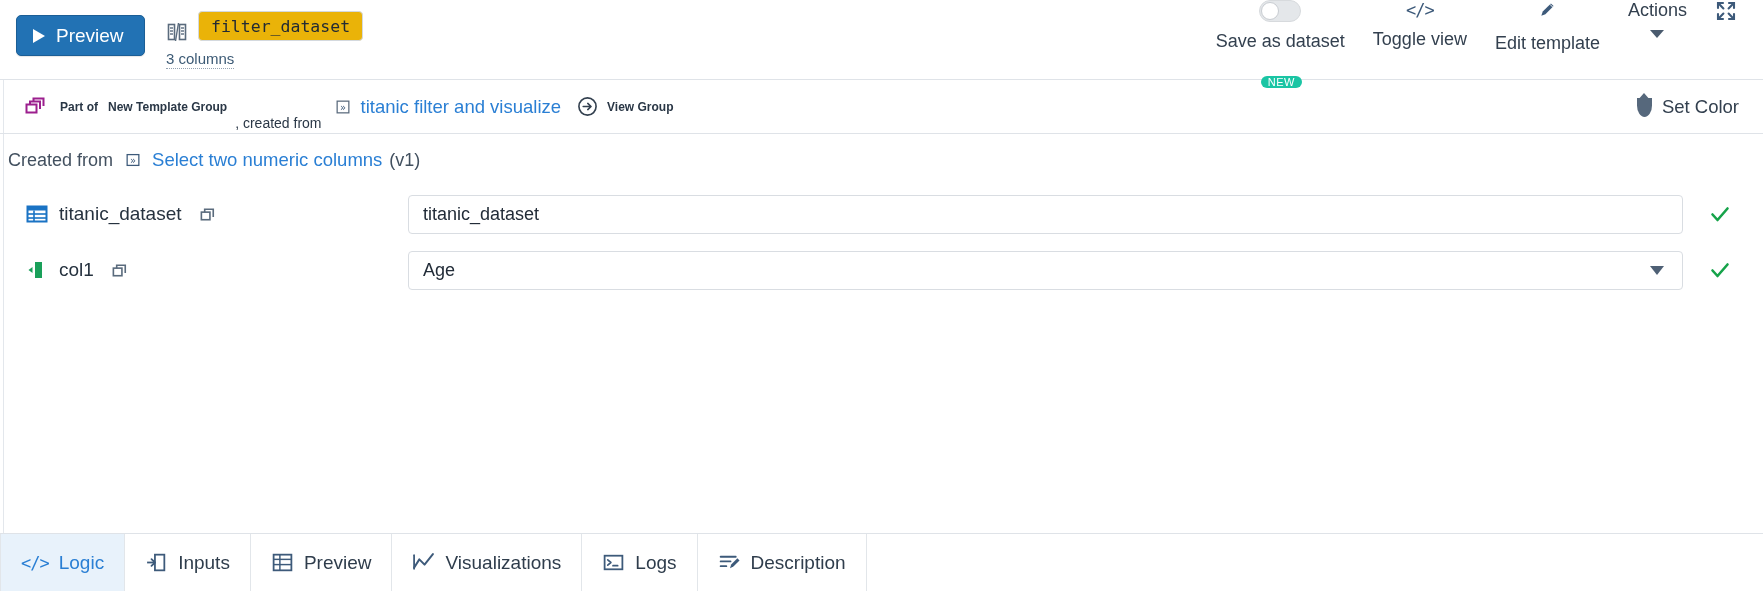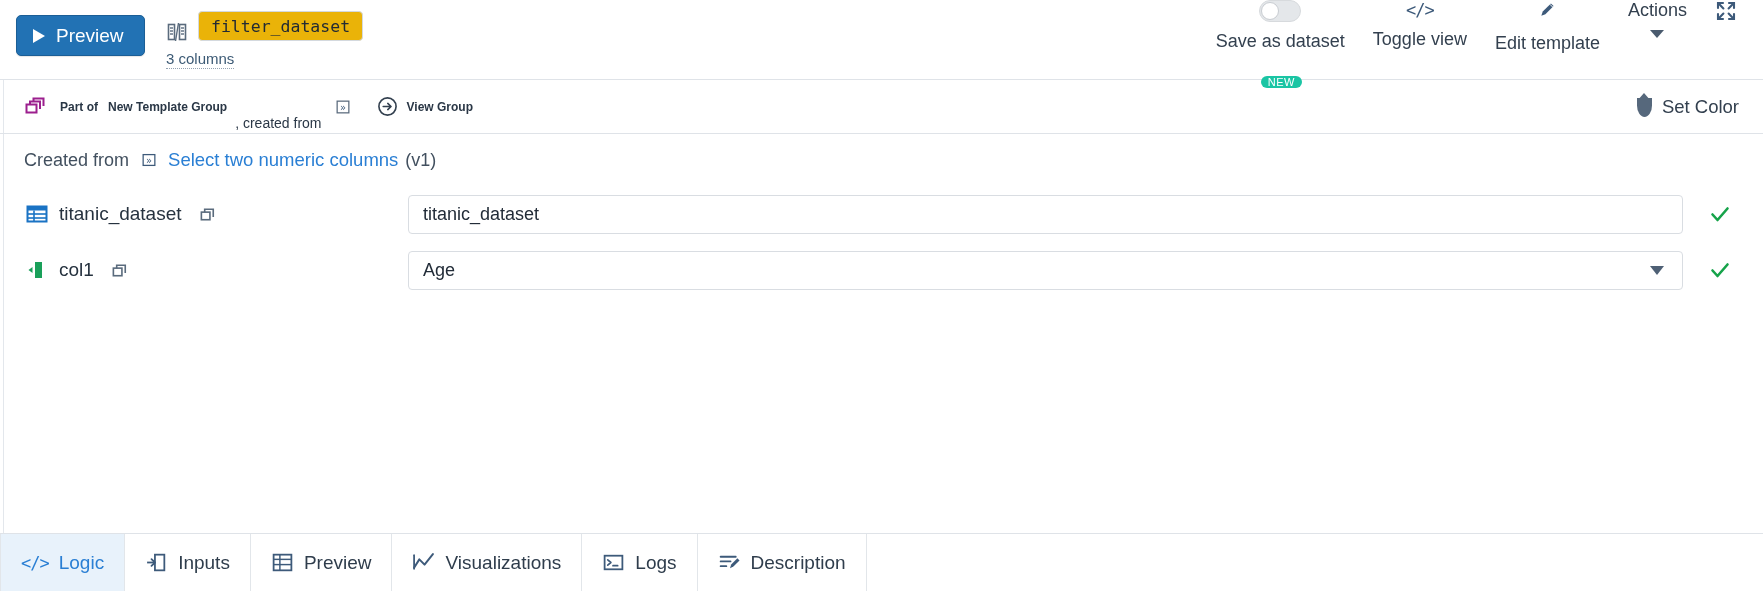--- a/index.html
+++ b/index.html
@@ -142,21 +142,21 @@
     position: absolute; left: 50%; top: -5px;
     width: 0; height: 0; transform: translateX(-50%);
     border-left: 7.5px solid transparent;
     border-right: 7.5px solid transparent;
     border-bottom: 8px solid #56687c;
   }
 
   
   .createdfrom {
     position: absolute; left: 0; top: 134px; right: 0; height: 52px;
-    display: flex; align-items: center; padding-left: 24px; gap: 0;
+    display: flex; align-items: center; padding-left: 8px; gap: 0;
   }
   .cf-text { font-size: 18px; color: #42505f; }
 
   
   .params { position: absolute; left: 0; top: 186px; right: 0; }
   .prow { position: relative; height: 56px; display: flex; align-items: center; }
   .plabel {
     position: absolute; left: 26px;
     display: flex; align-items: center; gap: 11px;
     font-size: 19px; color: #26323f;
@@ -316,20 +316,21 @@
       <span style="width:8px"></span>
       <span class="po-sep">, created from</span>
       <span style="width:12px"></span>
       <span style="display:inline-flex;">
         <svg viewBox="0 0 20 20" width="18" height="18">
           <rect x="3.5" y="3.5" width="13" height="13" fill="none" stroke="#5a6b7d" stroke-width="1.4"></rect>
           <text x="10" y="14.5" font-size="11" fill="#3d5a7a" text-anchor="middle" font-family="DejaVu Sans, sans-serif">»</text>
         </svg>
       </span>
       <span style="width:9px"></span>
+      <span class="link">titanic filter and visualize</span>
       <span style="width:16px"></span>
       <span style="display:inline-flex;">
         <svg viewBox="0 0 22 22" width="21" height="21">
           <circle cx="11" cy="11" r="9" fill="none" stroke="#33404f" stroke-width="1.7"></circle>
           <path d="M6.5 11 H14.5 M11.3 7.8 L14.7 11 L11.3 14.2" fill="none" stroke="#33404f" stroke-width="1.7" stroke-linecap="round" stroke-linejoin="round"></path>
         </svg>
       </span>
       <span style="width:9px"></span>
       <span class="po-text">View Group</span>
     </div>

